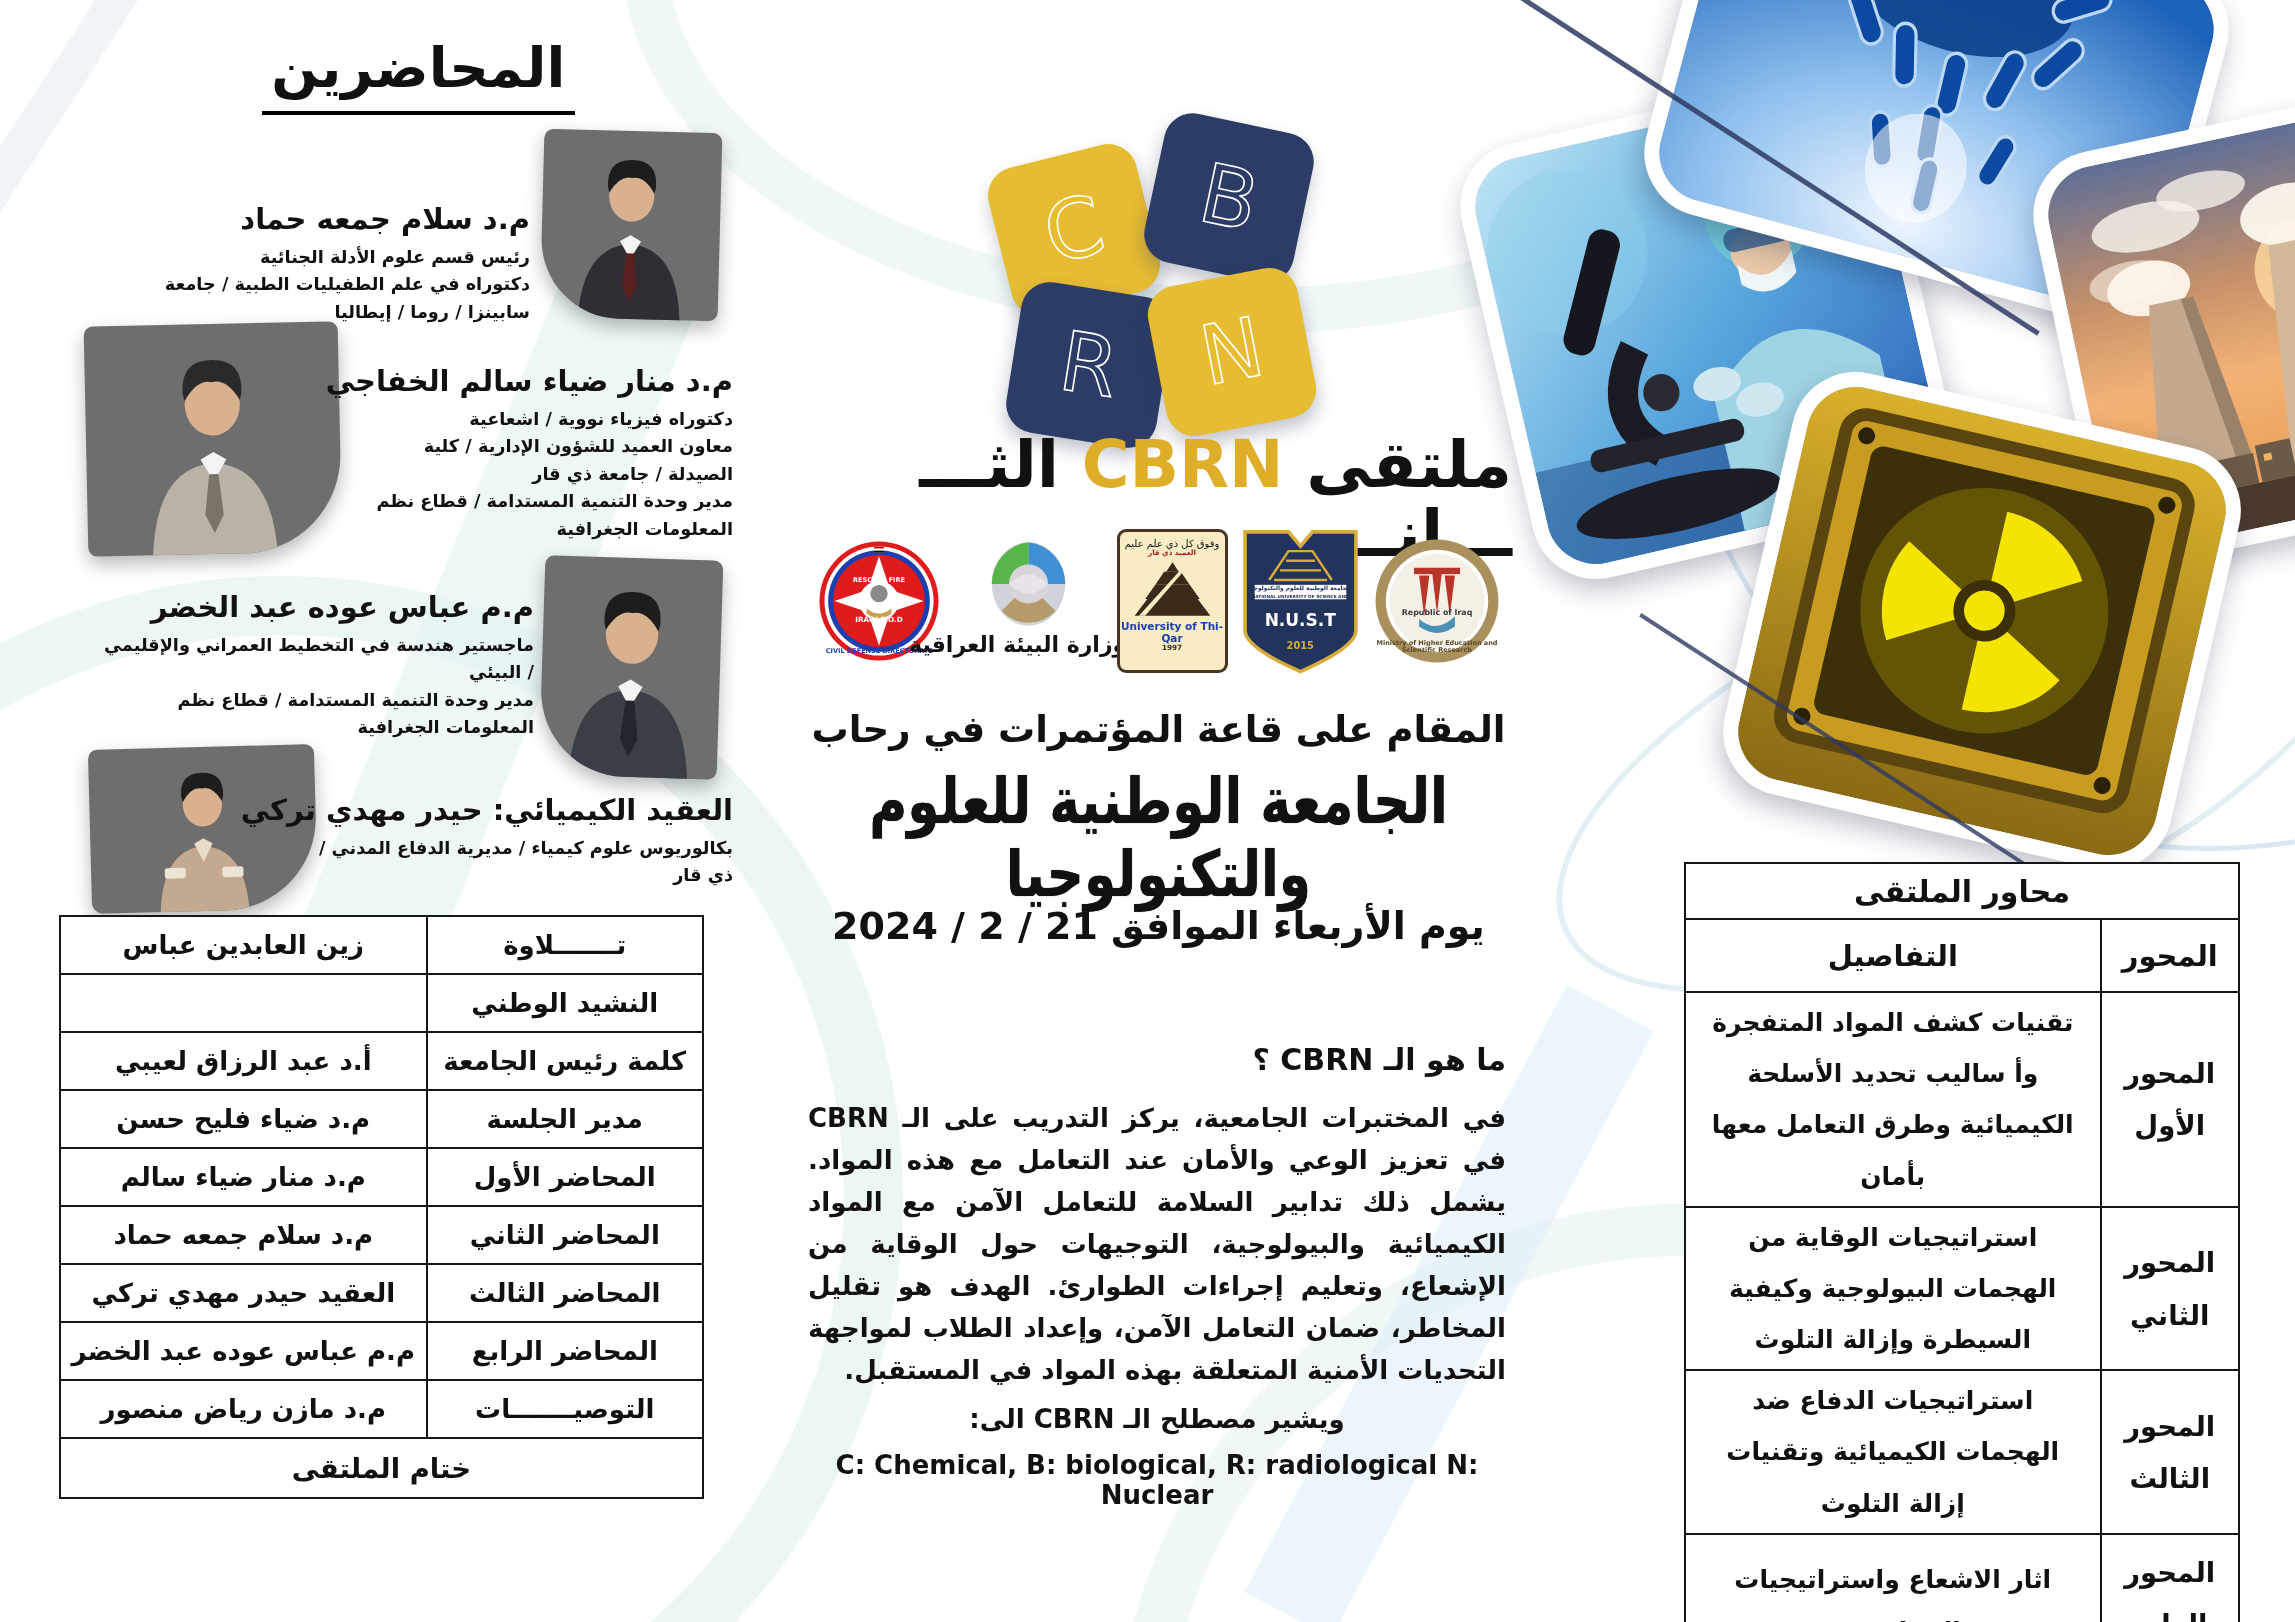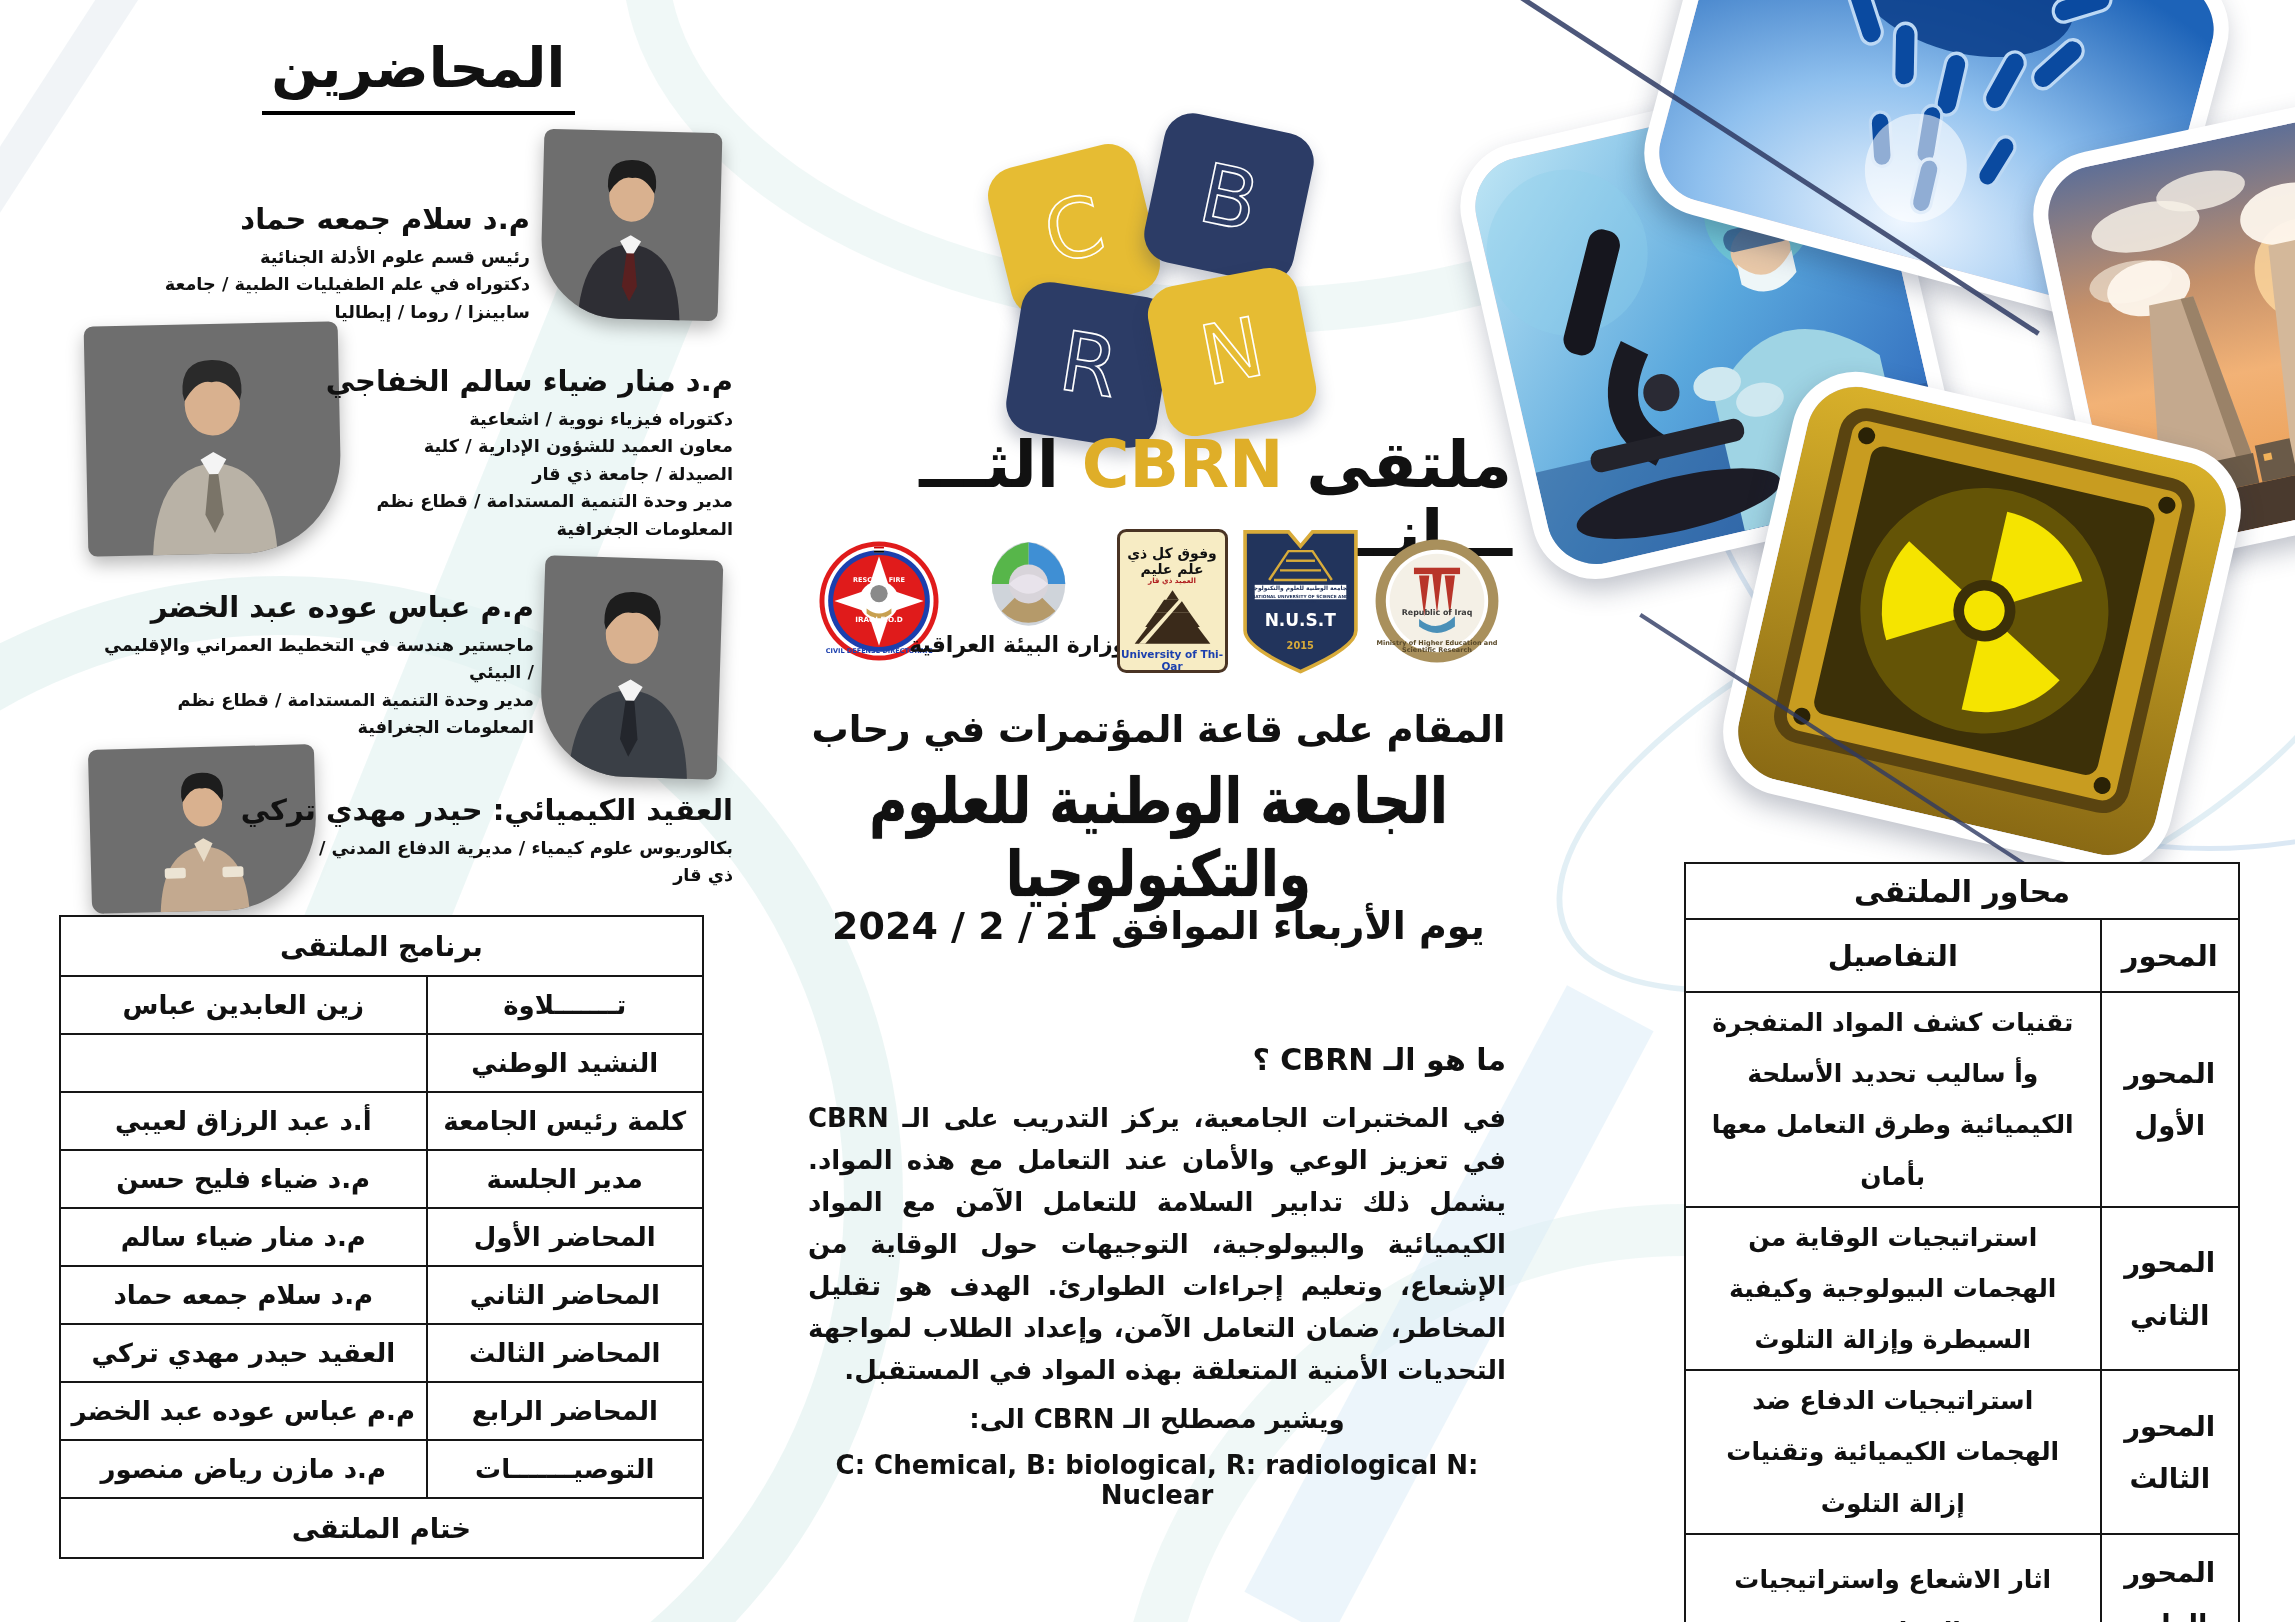--- a/index.html
+++ b/index.html
@@ -287,23 +287,20 @@
   <div class="nm">العقيد الكيميائي: حيدر مهدي تركي</div>
   <div class="ln">بكالوريوس علوم كيمياء / مديرية الدفاع المدني / ذي قار</div>
 </div>
 
 <table class="prog" dir="rtl">
   <colgroup>
       <col style="width:43%">
       <col style="width:57%">
     </colgroup>
   <tbody>
-      <tr class="h">
-        <td colspan="2">برنامج الملتقى</td>
-      </tr>
   <tr>
         <td>تـــــــلاوة</td>
         <td>زين العابدين عباس</td>
       </tr>
   <tr>
         <td>النشيد الوطني</td>
         <td></td>
       </tr>
   <tr>
         <td>كلمة رئيس الجامعة</td>
@@ -396,21 +393,21 @@
       <path d="M50 6 A34 34 0 0 1 80 40 L50 40 Z" fill="#3f8fd4"></path>
       <path d="M20 40 A34 34 0 0 1 50 6 L50 40 Z" fill="#57b64a"></path>
       <path d="M28 62 A30 30 0 0 0 72 62 L50 40 Z" fill="#b59a6a"></path>
       <circle cx="50" cy="40" r="16" fill="#d8d4da"></circle>
       <path d="M34 40 Q50 24 66 40 Q50 56 34 40 Z" fill="#efeaf2" opacity="0.7"></path>
     </svg>
     <div class="pl-caption" style="position:absolute;left:-23px;top:97px;width:196px">وزارة البيئة العراقية</div>
   </div>
 
   <div class="plogo" style="width:111px;height:144px;background:#f7ecc4;border:3.3px solid #4a3424;border-radius:9.2px;overflow:hidden">
-    <div class="tiny" style="margin-top:13px;font-size:14px;font-weight:bold;direction:rtl">وفوق كل ذي علم عليم</div>
+    <div class="tiny" style="margin-top:6px;font-size:10px;font-weight:normal;direction:rtl">وفوق كل ذي علم عليم</div>
     <div class="tiny" style="font-size:7.2px;font-weight:bold;color:#b02020;direction:rtl">العميد ذي قار</div>
     <svg viewBox="0 0 100 60" width="105" height="63" style="display:block;margin:0 auto">
       <g fill="#3a2a1a">
         <polygon points="14,56 26,40 74,40 86,56"></polygon>
         <polygon points="24,40 34,26 66,26 76,40"></polygon>
         <polygon points="34,26 42,14 58,14 66,26"></polygon>
         <polygon points="44,14 50,5 56,14"></polygon>
         <polygon points="18,56 58,12 62,12 24,56" fill="#f7ecc4"></polygon>
       </g>
     </svg>

